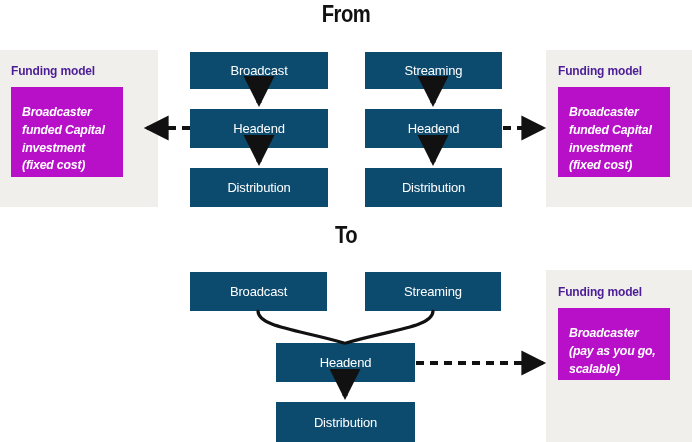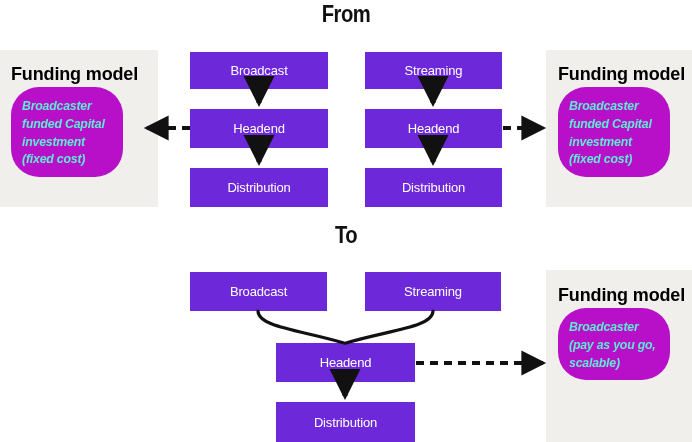--- a/index.html
+++ b/index.html
@@ -38,45 +38,44 @@
   .panel {
     position: absolute;
     background: #f0efec;
   }
   #panel-left   { left: 0px;   top: 50px;  width: 158px; height: 157px; }
   #panel-right  { left: 546px; top: 50px;  width: 146px; height: 157px; }
   #panel-bottom { left: 546px; top: 270px; width: 146px; height: 172px; }
 
   .panel-title {
     position: absolute;
-    font-size: 18px;
+    font-size: 12px;
     font-weight: 700;
-    color: #000000;
+    color: #4c1d95;
     letter-spacing: -0.15px;
     white-space: nowrap;
   }
 
   .chip {
     position: absolute;
     background: #b710c8;
-    color: #5eead4;
+    color: #ffffff;
     font-size: 12.3px;
     font-style: italic;
     font-weight: 600;
     line-height: 1.45;
     letter-spacing: -0.2px;
-    padding: 11px 10px 9px 11px;
+    padding: 17px 10px 9px 11px;
     white-space: pre-line;
-    border-radius: 28px;
   }
 
   
   .pbox {
     position: absolute;
-    background: #6d28d9;
+    background: #0c4a6e;
     color: #ffffff;
     display: flex;
     align-items: center;
     justify-content: center;
     font-size: 13px;
     letter-spacing: -0.15px;
     white-space: nowrap;
   }
 
   

